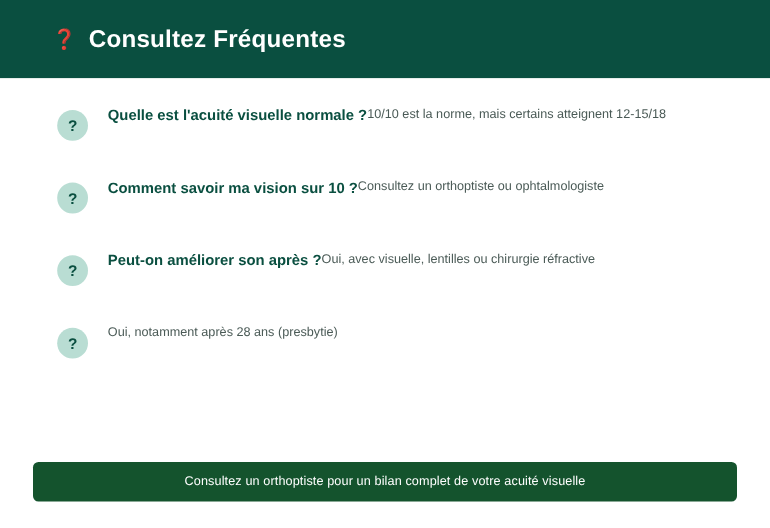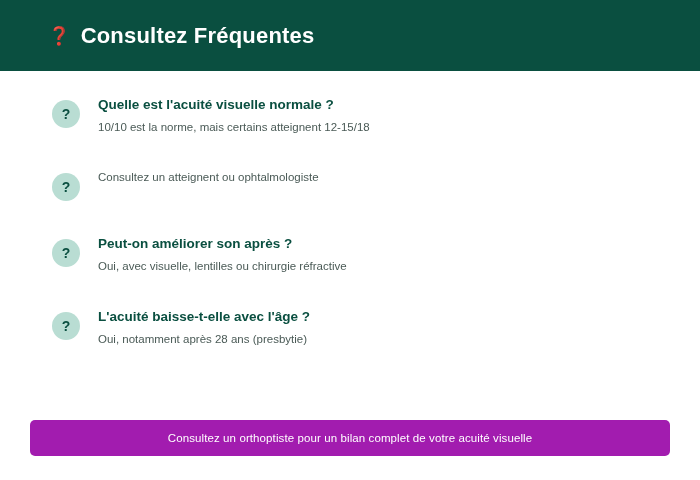--- a/index.html
+++ b/index.html
@@ -69,39 +69,39 @@
     font-weight: bold;
     display: flex;
     align-items: center;
     justify-content: center;
     margin-top: 3px;
     margin-right: 18px;
     margin-left: 22px;
   }
   .faq-text {
     display: flex;
-    flex-direction: column;
+    flex-direction: row;
   }
   .faq-question {
     color: #0a4f40;
     font-size: 13.5px;
     font-weight: bold;
     line-height: 1.2;
     margin-bottom: 7px;
   }
   .faq-answer {
     color: #4a5a56;
     font-size: 11.5px;
     line-height: 1.3;
   }
   
   .footer-cta {
     margin: 0 30px 24px 30px;
     height: 36px;
-    background: #a21caf;
+    background: #14532d;
     border-radius: 5px;
     display: flex;
     align-items: center;
     justify-content: center;
   }
   .footer-cta-label {
     color: #ffffff;
     font-size: 11.5px;
     letter-spacing: 0.1px;
   }
@@ -124,36 +124,36 @@
       <div class="faq-badge">?</div>
       <div class="faq-text">
         <div class="faq-question">Quelle est l'acuité visuelle normale ?</div>
         <div class="faq-answer">10/10 est la norme, mais certains atteignent 12-15/18</div>
       </div>
     </div>
 
     <div class="faq-item">
       <div class="faq-badge">?</div>
       <div class="faq-text">
-        <div class="faq-answer">Consultez un atteignent ou ophtalmologiste</div>
+        <div class="faq-question">Comment savoir ma vision sur 10 ?</div>
+        <div class="faq-answer">Consultez un orthoptiste ou ophtalmologiste</div>
       </div>
     </div>
 
     <div class="faq-item">
       <div class="faq-badge">?</div>
       <div class="faq-text">
         <div class="faq-question">Peut-on améliorer son après ?</div>
         <div class="faq-answer">Oui, avec visuelle, lentilles ou chirurgie réfractive</div>
       </div>
     </div>
 
     <div class="faq-item">
       <div class="faq-badge">?</div>
       <div class="faq-text">
-        <div class="faq-question">L'acuité baisse-t-elle avec l'âge ?</div>
         <div class="faq-answer">Oui, notamment après 28 ans (presbytie)</div>
       </div>
     </div>
 
   </div>
 
   <div class="footer-cta">
     <span class="footer-cta-label">Consultez un orthoptiste pour un bilan complet de votre acuité visuelle</span>
   </div>
 

